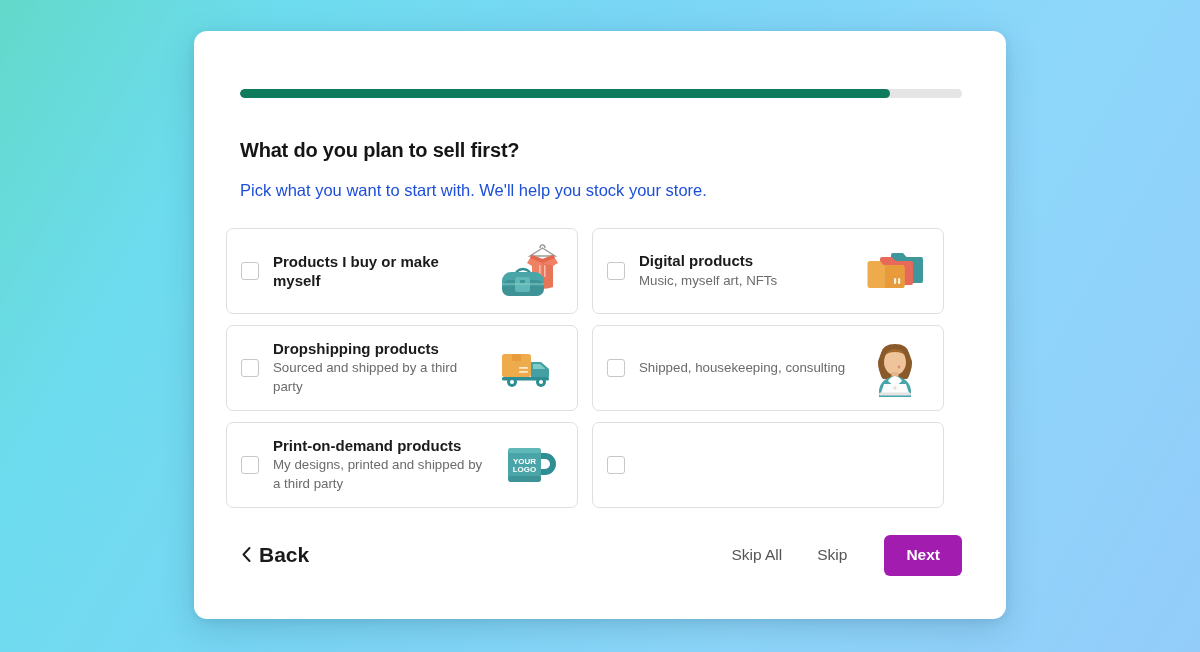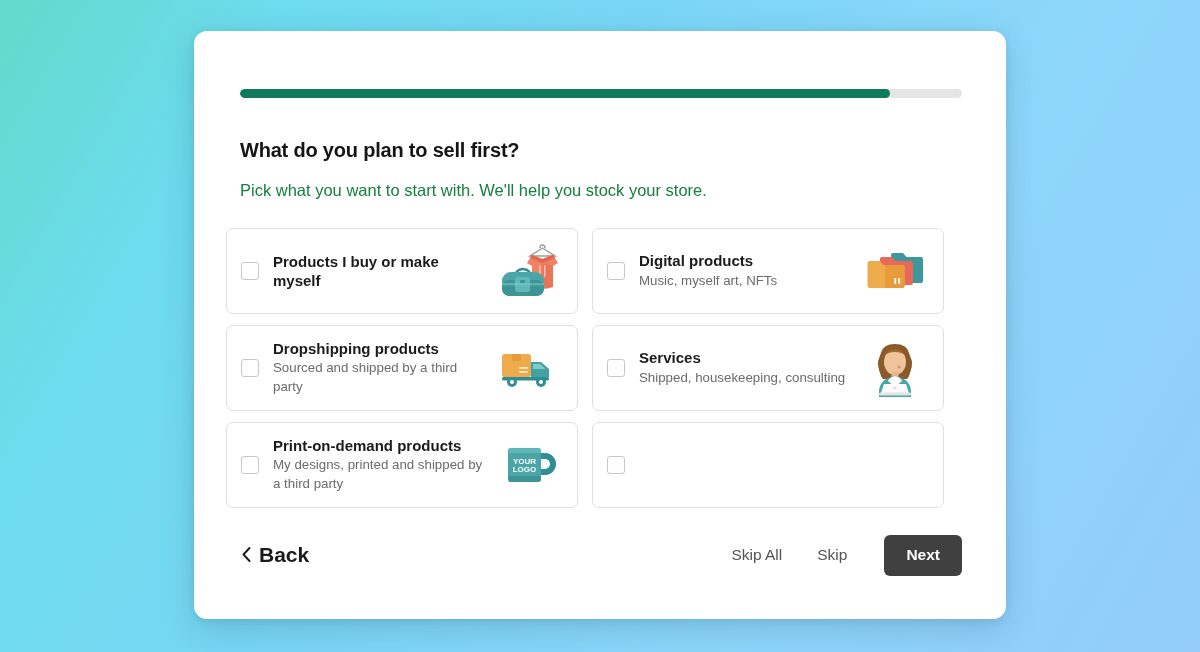--- a/index.html
+++ b/index.html
@@ -56,21 +56,21 @@
     font-size: 20px;
     font-weight: bold;
     color: #151515;
     letter-spacing: -0.2px;
   }
   .page-subtitle {
     position: absolute;
     left: 240px;
     top: 181px;
     font-size: 16.5px;
-    color: #15803d;
+    color: #1d4ed8;
   }
 
   
   .options-grid {
     position: absolute;
     left: 226px;
     top: 228px;
     width: 718px;
     display: grid;
     grid-template-columns: 352px 352px;
@@ -265,21 +265,20 @@
         <circle cx="13" cy="38" r="2" fill="#ffffff"></circle>
         <circle cx="42" cy="38" r="5" fill="#2f8e93"></circle>
         <circle cx="42" cy="38" r="2" fill="#ffffff"></circle>
       </svg>
     </div>
   </div>
 
   <div class="option-card">
     <div class="checkbox"></div>
     <div class="option-text">
-      <div class="option-title">Services</div>
       <div class="option-sub">Shipped, housekeeping, consulting</div>
     </div>
     <div class="option-art">
       <svg width="56" height="58" viewBox="0 0 56 58" aria-hidden="true">
 
         <path d="M12 24 q0-17 16-17 t16 17 q0 12 -4 16 H16 q-4 -4 -4 -16 z" fill="#8a5a2b"></path>
 
         <ellipse cx="28" cy="23" rx="11" ry="13" fill="#f0c49a"></ellipse>
 
         <path d="M17 17 q3 -9 11 -9 t11 9 q-4 -4 -11 -4 t-11 4 z" fill="#a06a30"></path>
@@ -335,15 +334,15 @@
       <svg width="9" height="15" viewBox="0 0 9 15" aria-hidden="true">
         <path d="M7.5 1 L1.5 7.5 L7.5 14" fill="none" stroke="#1b1b1b" stroke-width="1.9" stroke-linecap="round" stroke-linejoin="round"></path>
       </svg>
     </span>
     <span>Back</span>
   </button>
 
   <div class="footer-right">
     <button class="skip-link">Skip All</button>
     <button class="skip-link">Skip</button>
-    <button class="next-btn" style="background: #404040;">Next</button>
+    <button class="next-btn" style="background: #a21caf;">Next</button>
   </div>
 </div>
 
 </body></html>

